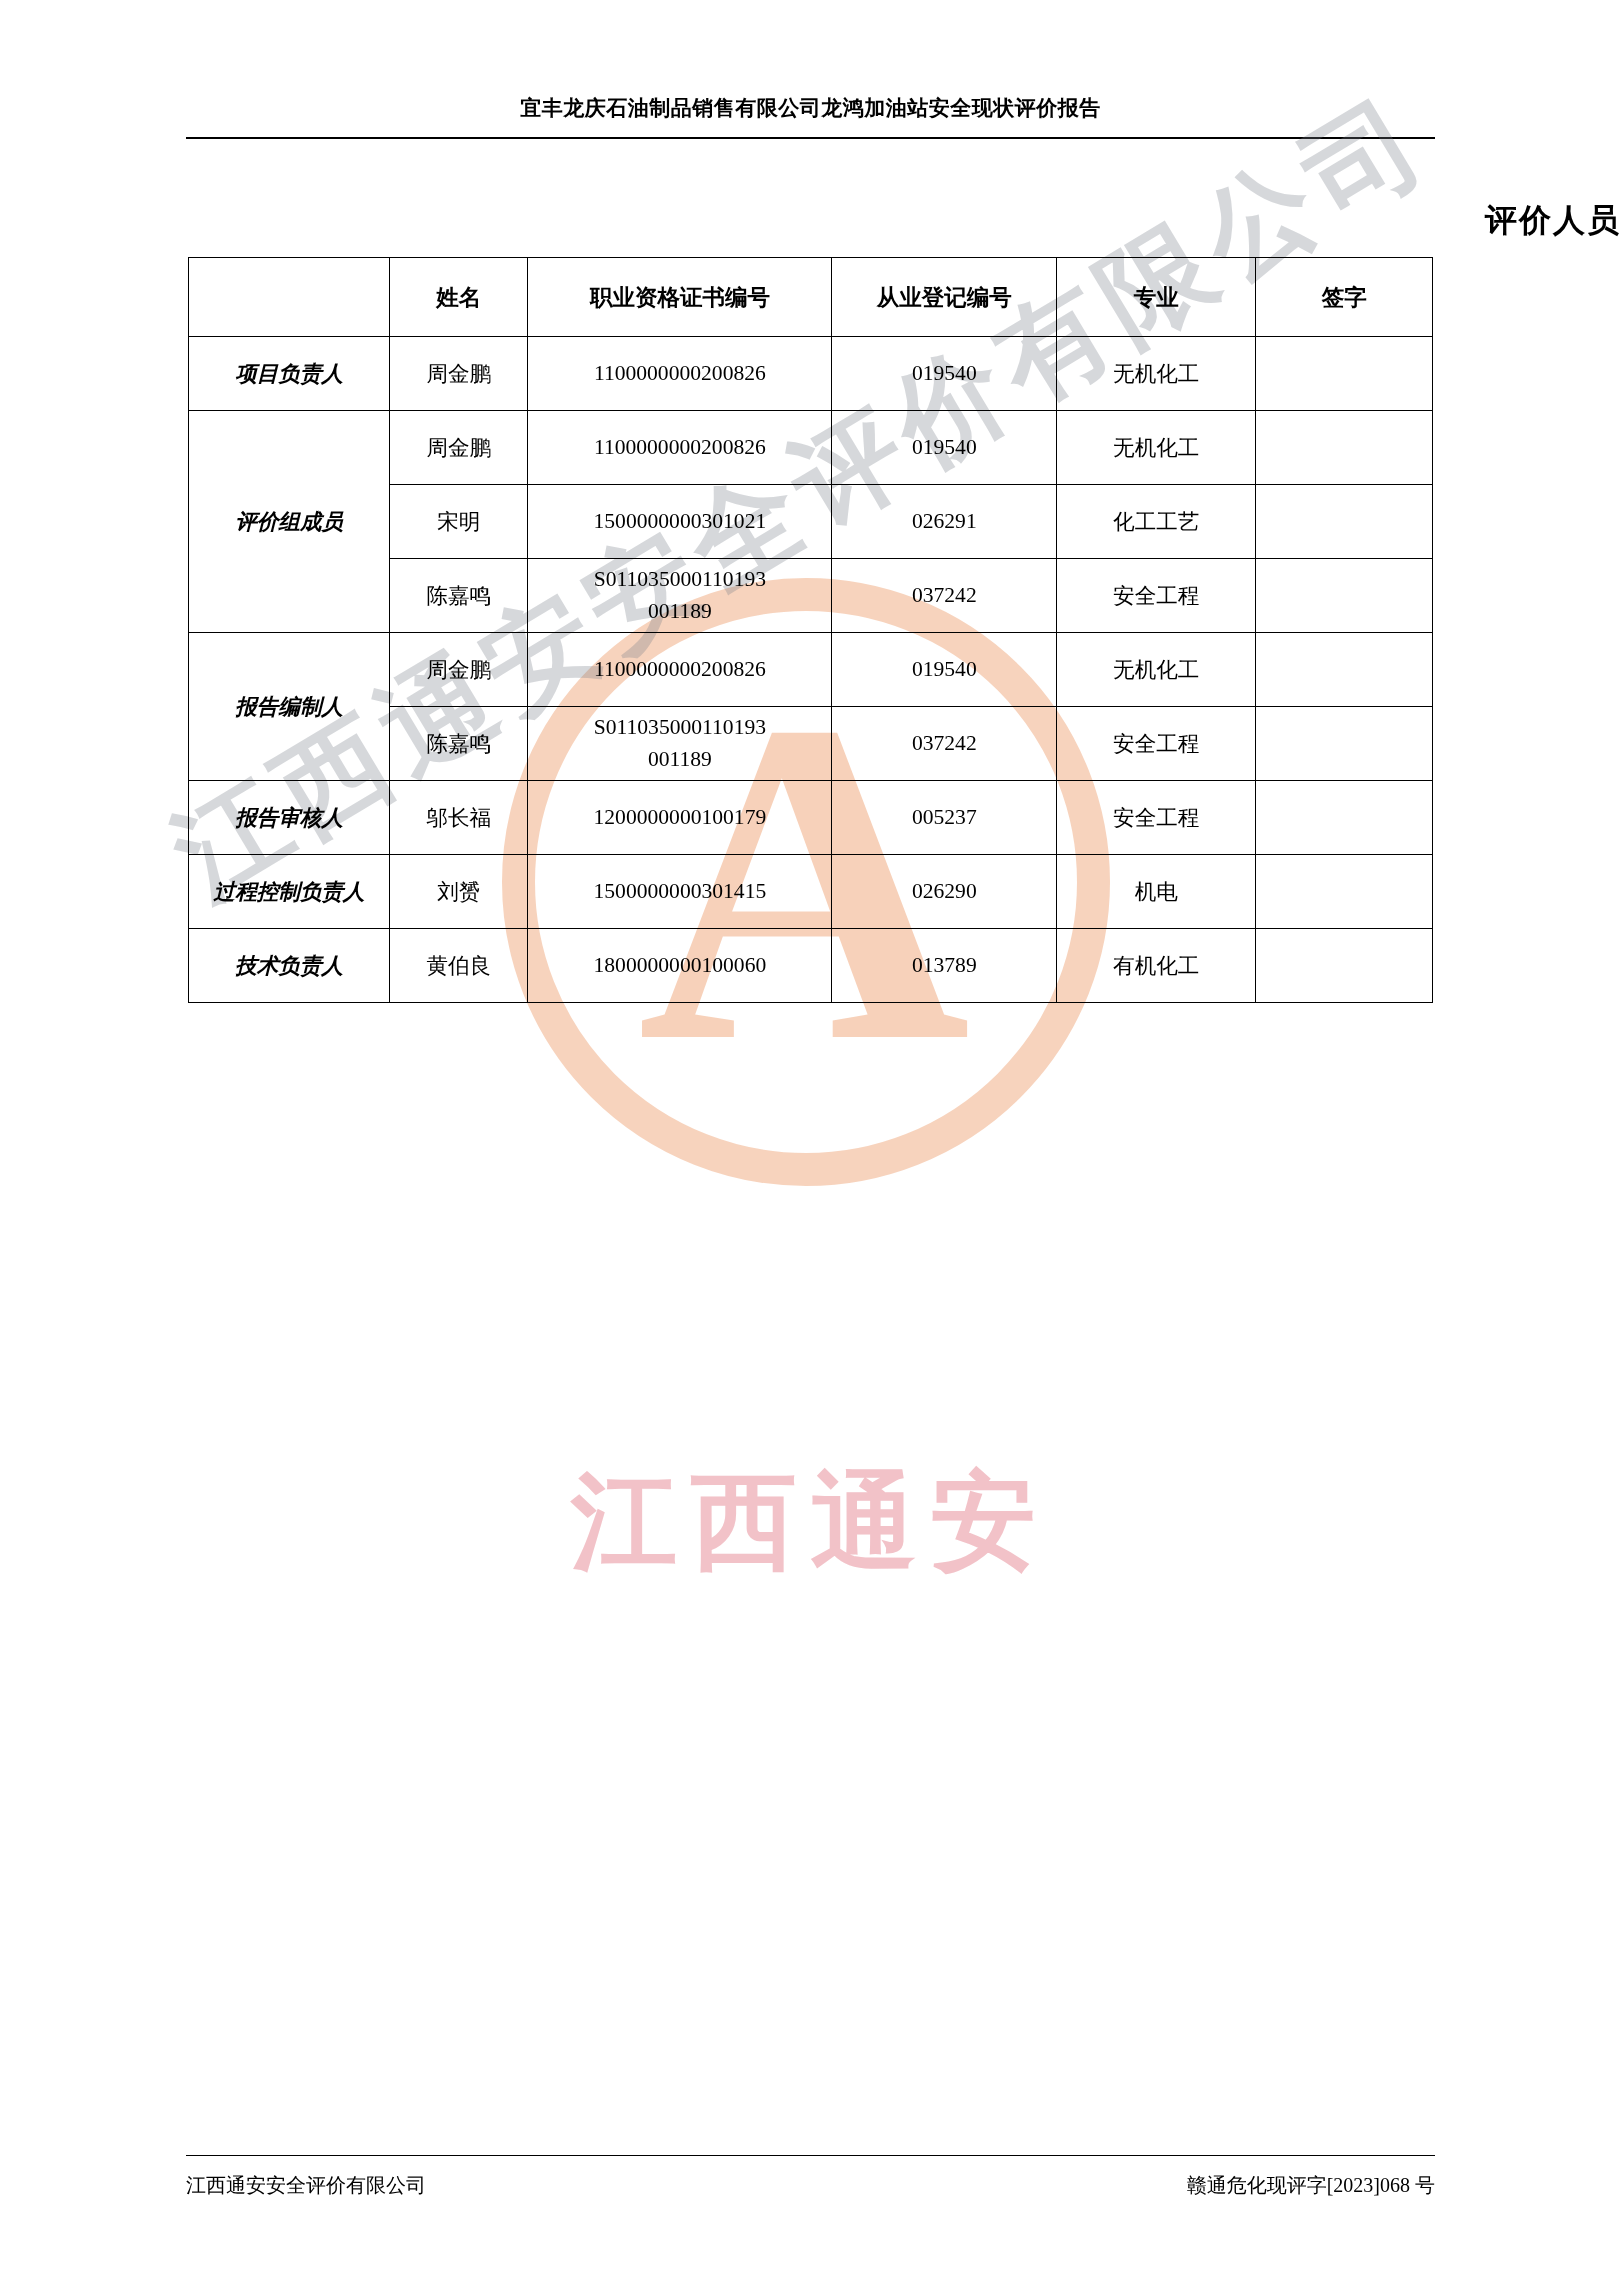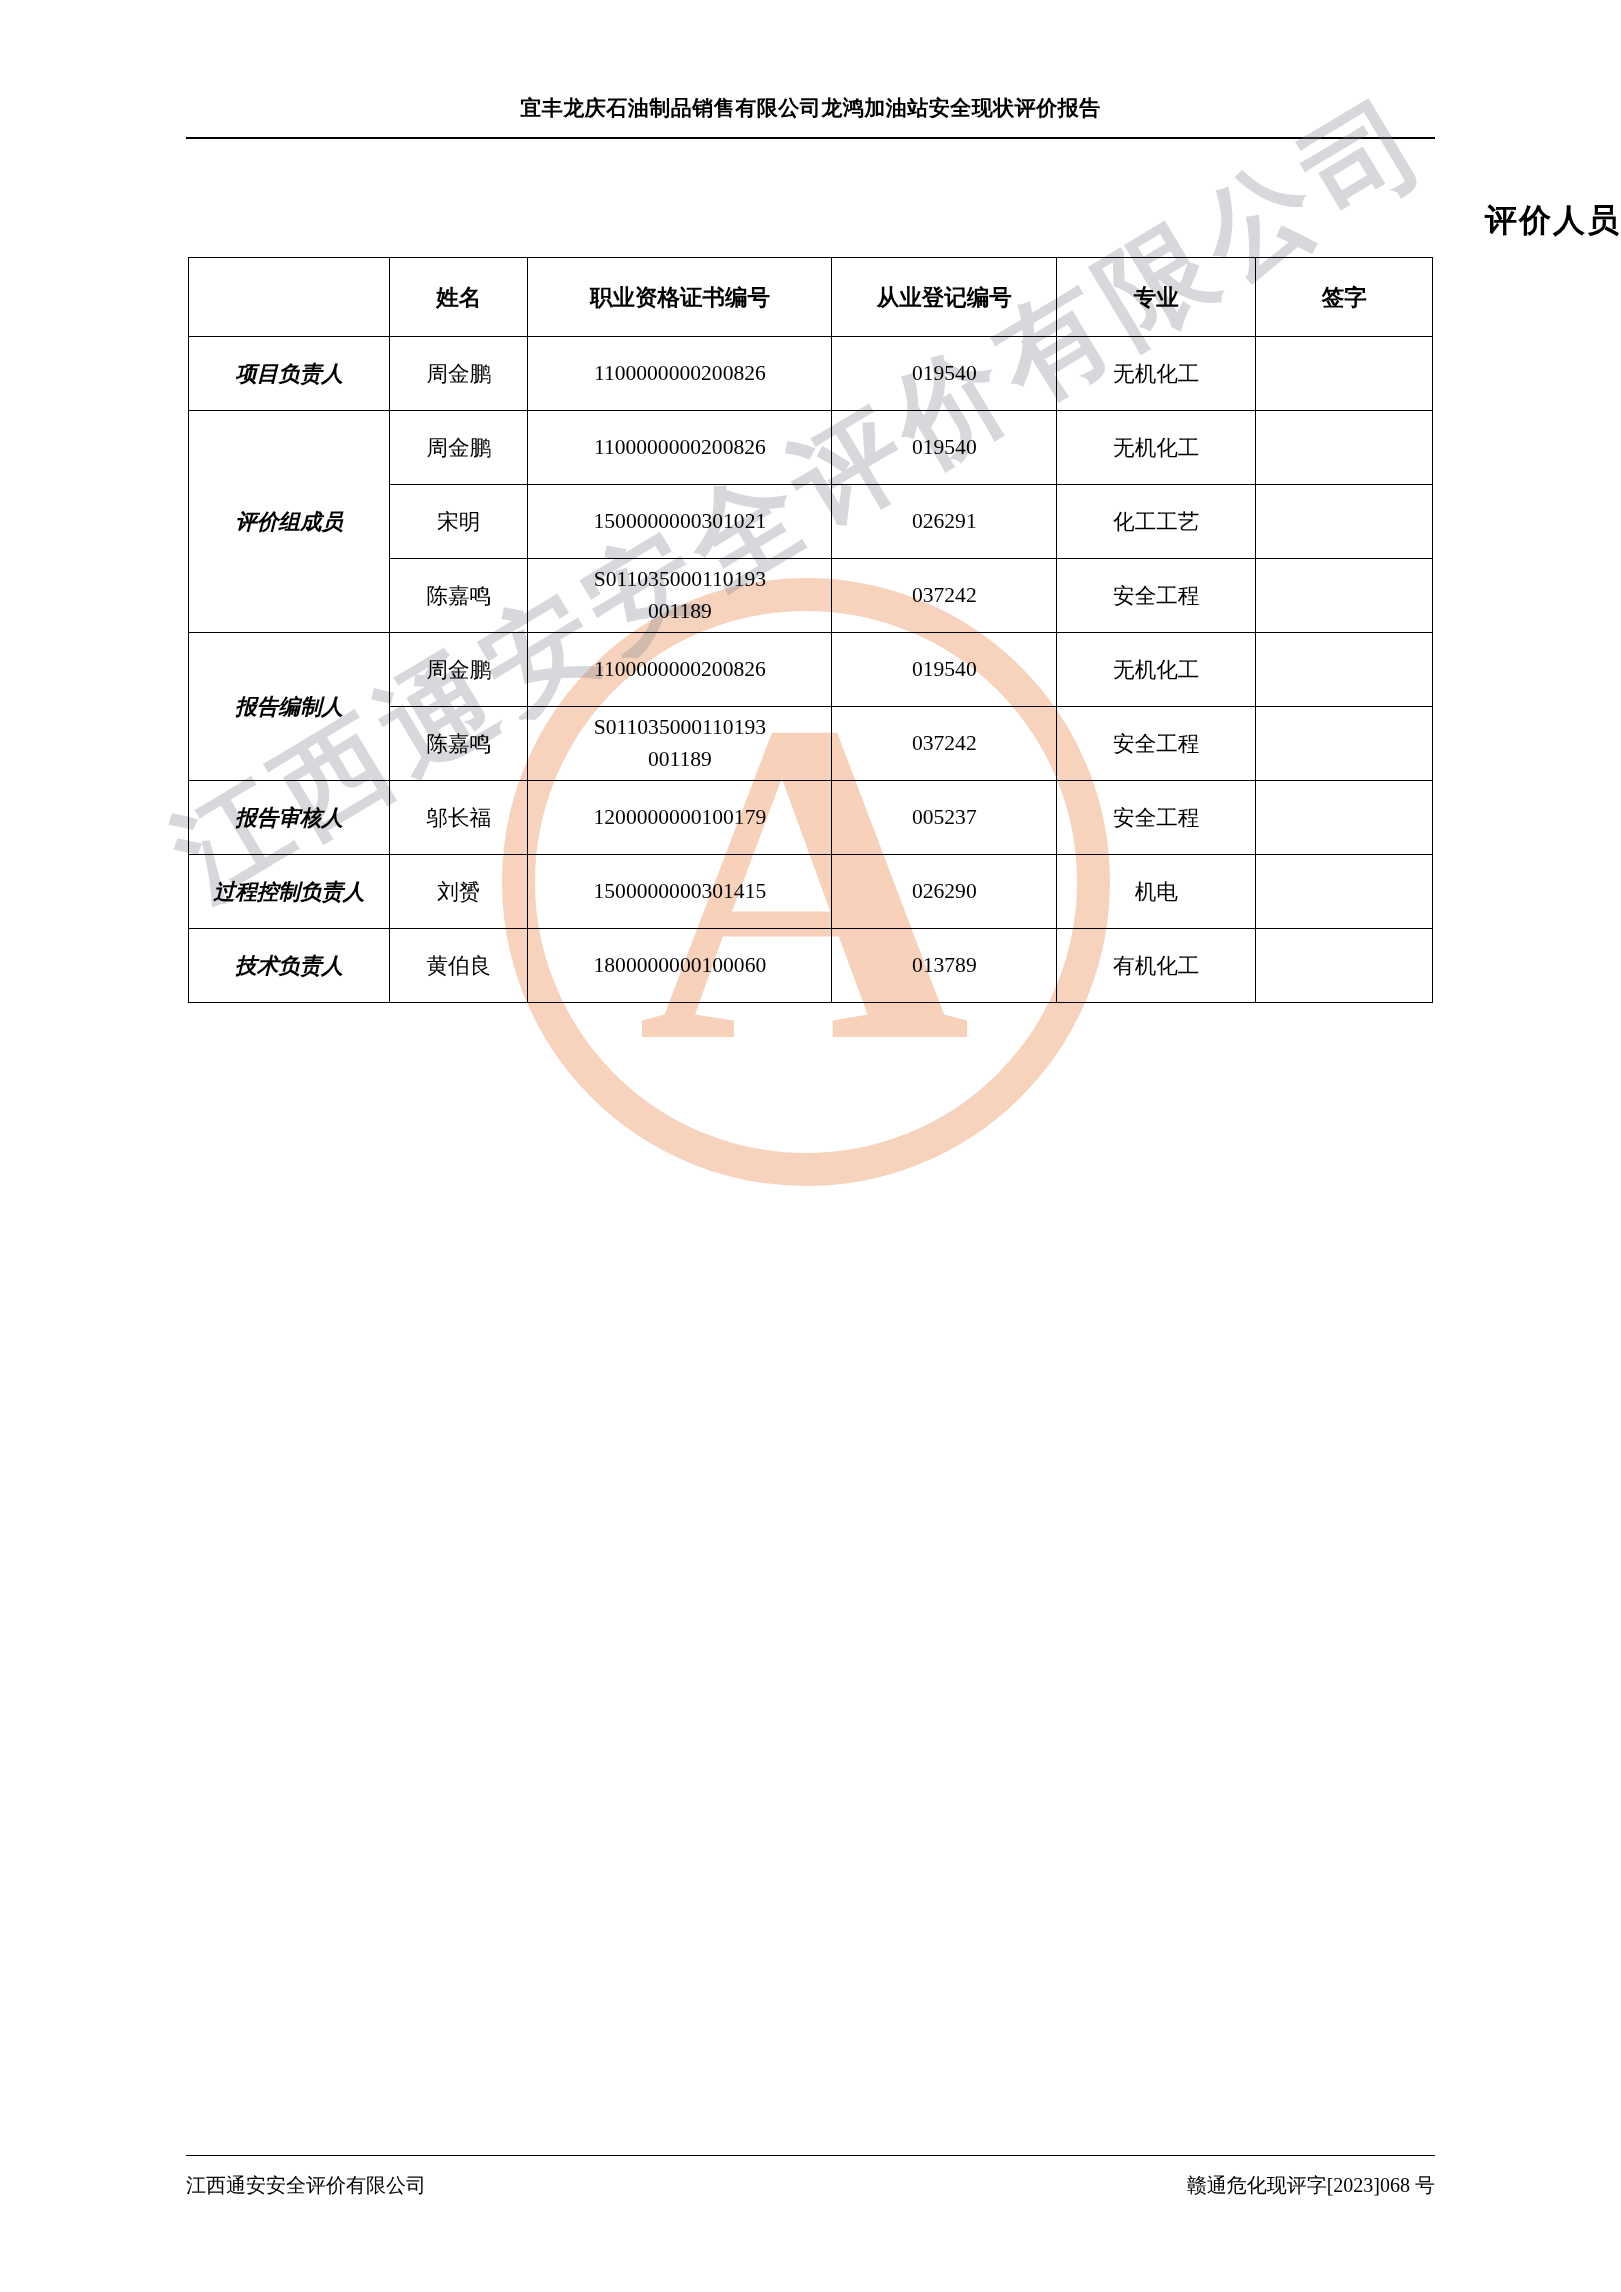--- a/index.html
+++ b/index.html
@@ -190,20 +190,21 @@
 
 <div class="page">
 
   <div class="header">宜丰龙庆石油制品销售有限公司龙鸿加油站安全现状评价报告</div>
   <div class="header-rule"></div>
 
   <div class="wm-layer">
     <div class="wm-ring"></div>
     <div class="wm-A">A</div>
     <div class="wm-diag">江西通安安全评价有限公司</div>
+    <div class="wm-company">江西通安</div>
   </div>
 
   <div class="doc-title">评价人员</div>
 
   <div class="table-wrap">
     <table class="eval">
       <colgroup>
         <col class="colw-role">
           <col class="colw-name">
           <col class="colw-cert">

